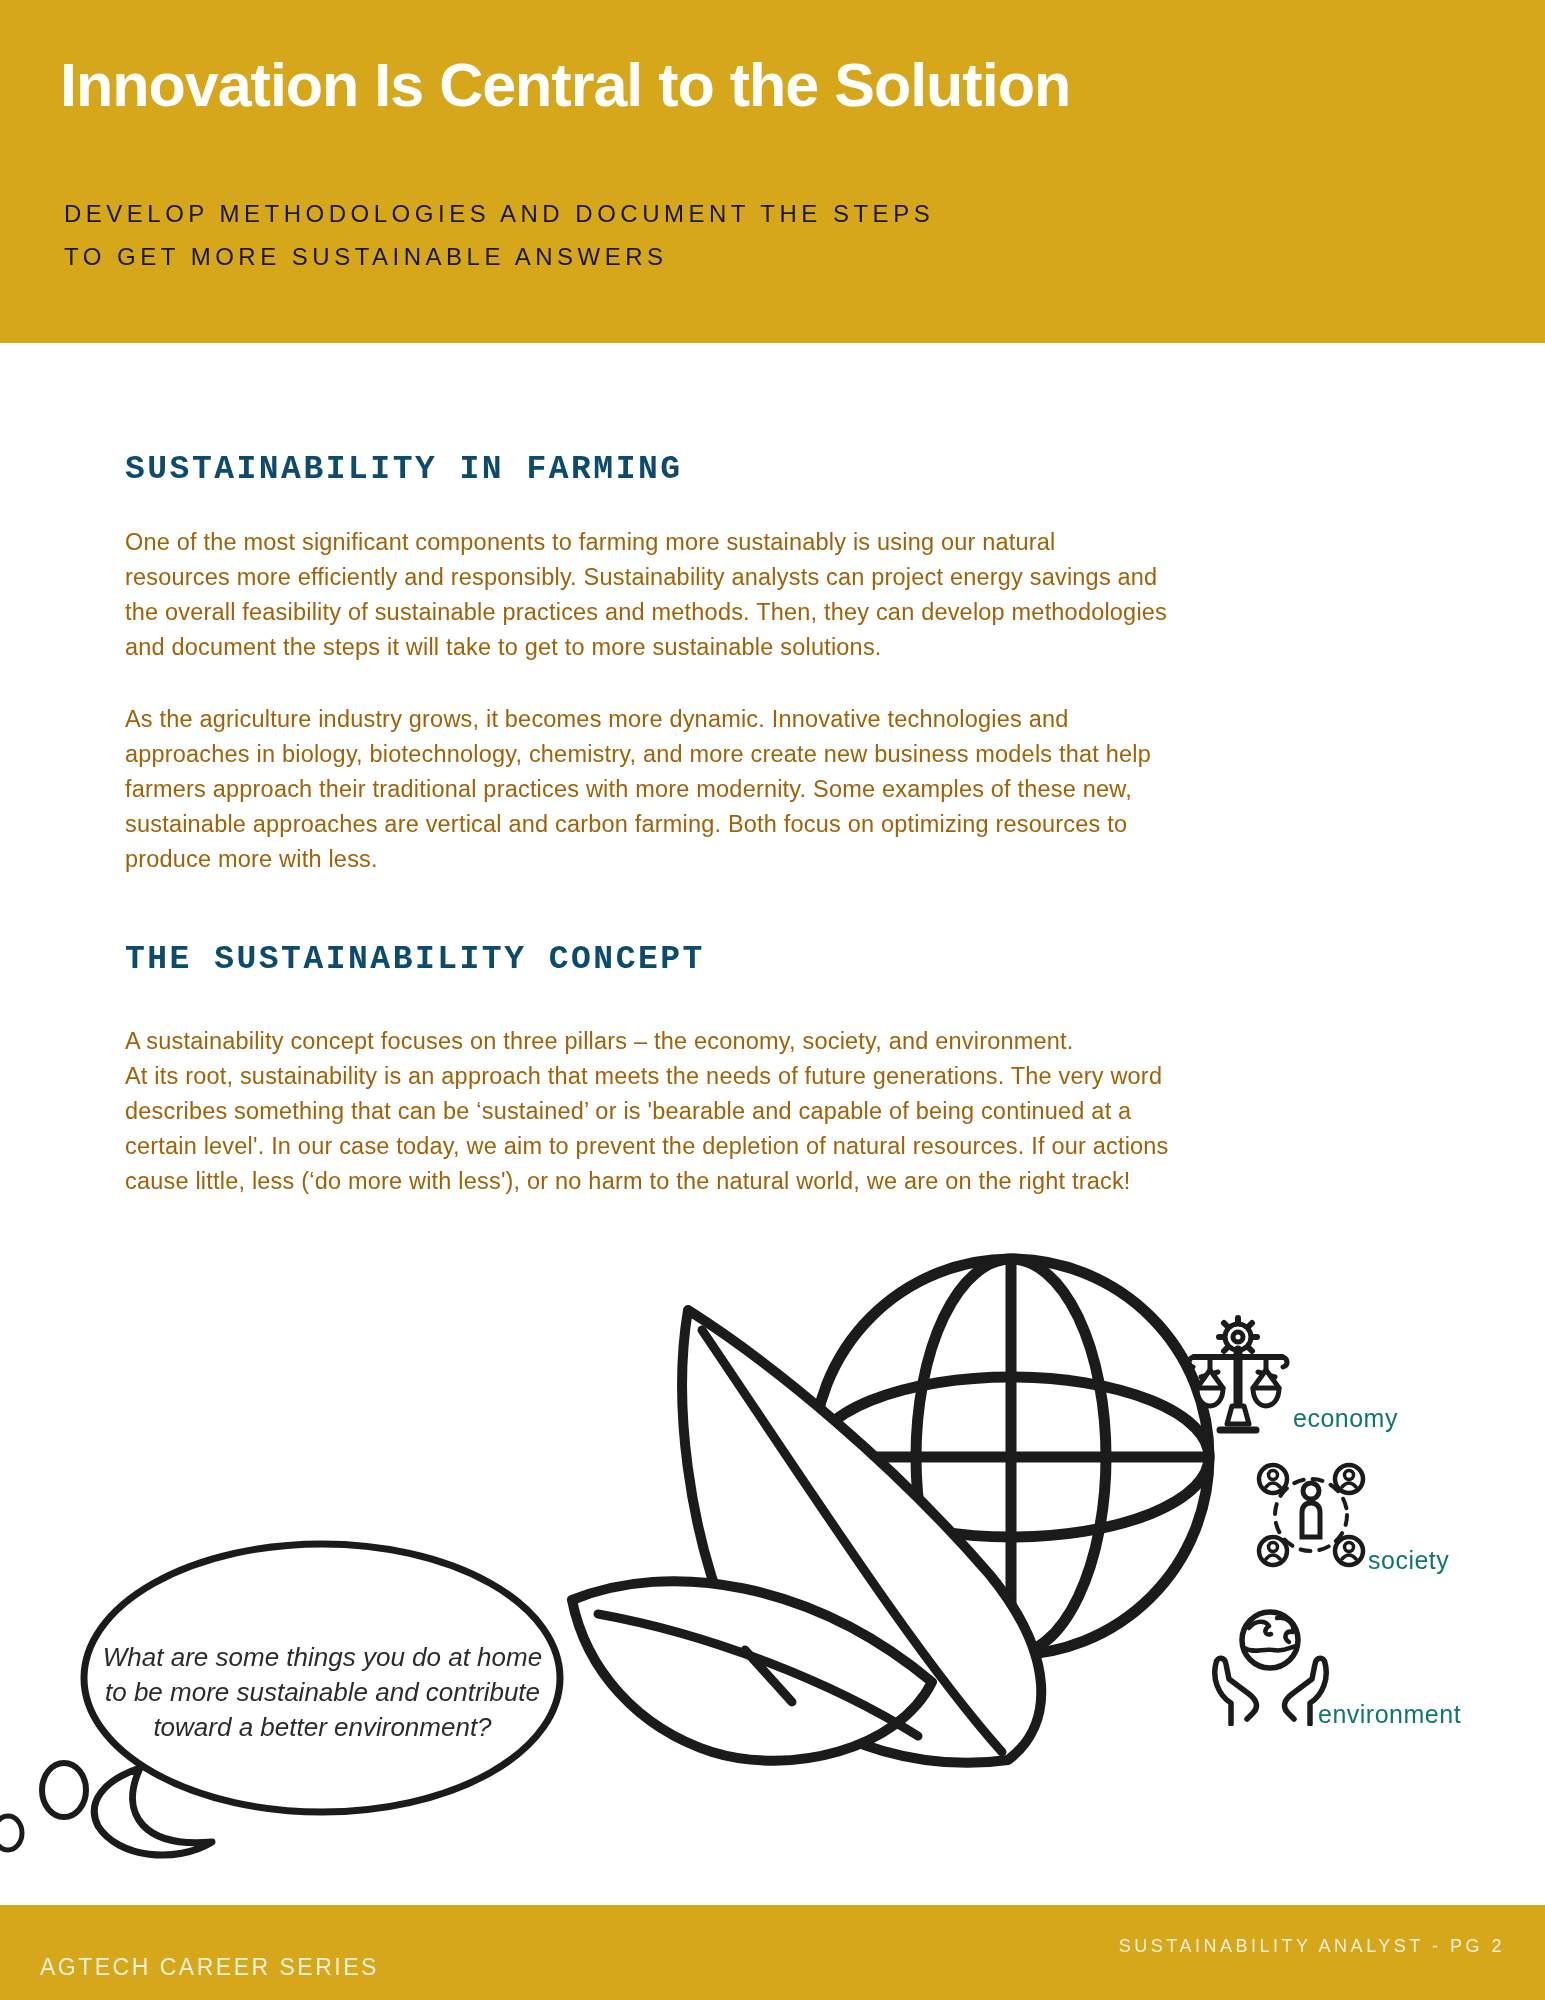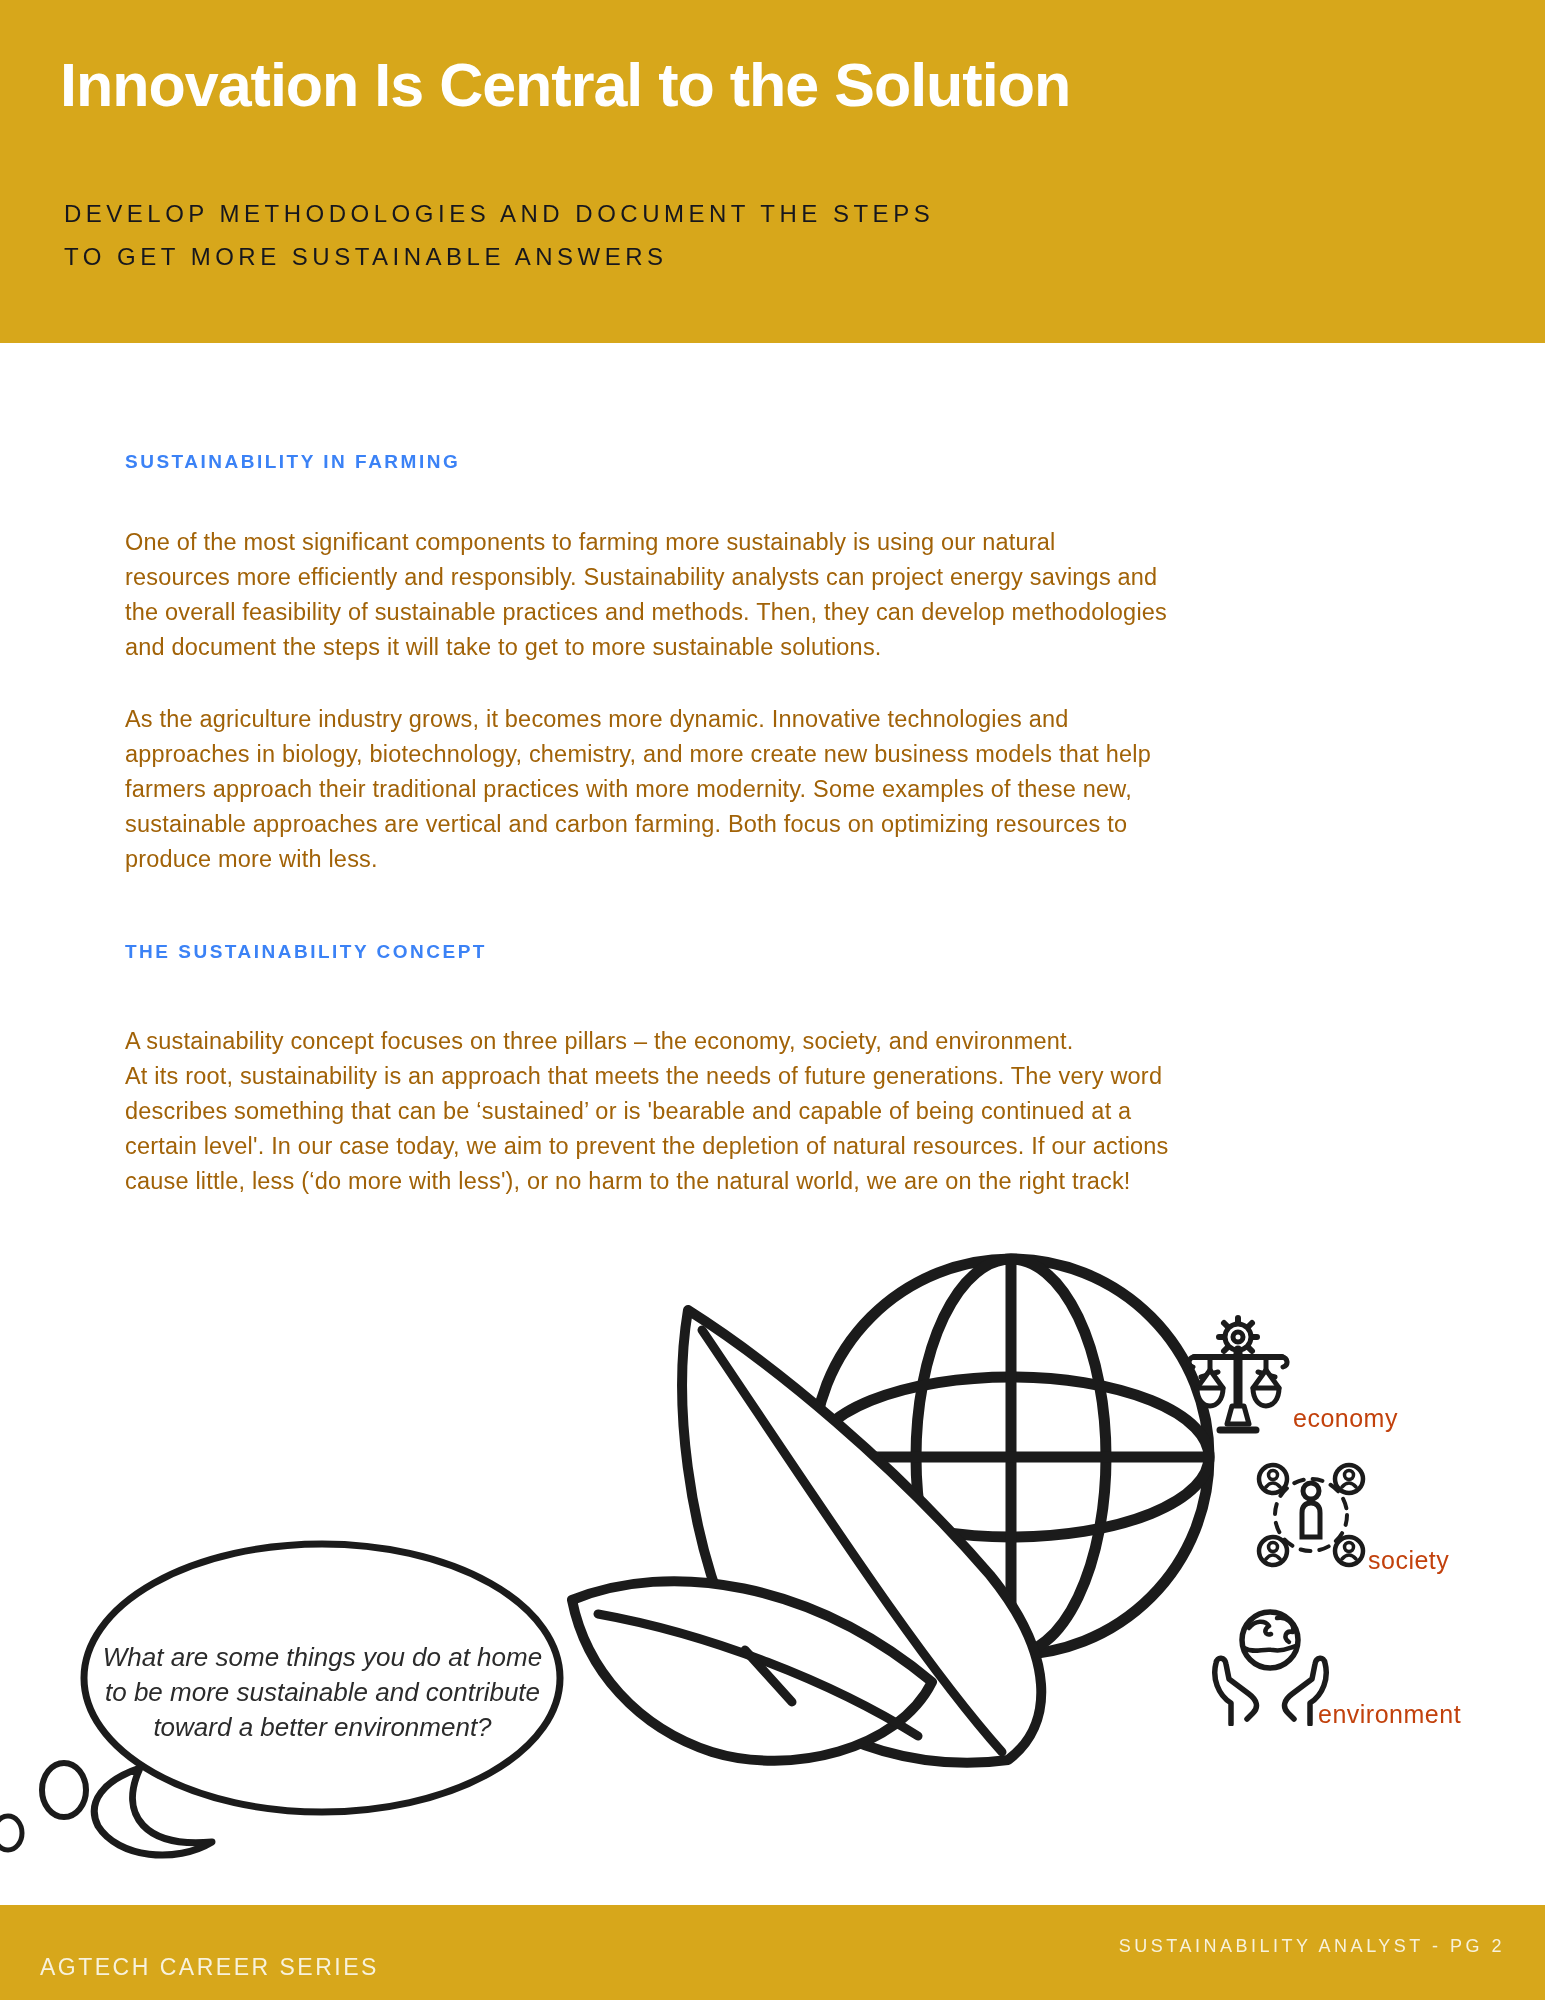--- a/index.html
+++ b/index.html
@@ -12,36 +12,36 @@
   .title{
     position:absolute;left:60px;top:50px;width:1440px;
     font-size:61px;font-weight:700;letter-spacing:-1px;color:#ffffff;white-space:nowrap;
   }
   .subtitle{
     position:absolute;left:64px;top:192px;width:1380px;
     font-size:24px;font-weight:500;letter-spacing:4.5px;line-height:43px;
     color:#17171D;white-space:pre-line;
   }
   .section-heading{
-    position:absolute;left:125px;font-size:19px;font-weight:700;
-    letter-spacing:2.5px;color:#3b82f6;white-space:nowrap;
+    position:absolute;left:125px;font-size:33px;font-weight:700;
+    letter-spacing:2.5px;color:#0c4a6e;white-space:nowrap;font-family:Liberation Mono, monospace;
   }
   #heading-1{top:451px;}
   #heading-2{top:941px;}
   .para{
     position:absolute;left:125px;width:1300px;
     font-size:23.5px;line-height:35px;letter-spacing:0.2px;color:#a16207;
     white-space:pre-line;
   }
   #para-1{top:525px;}
   #para-2{top:702px;}
   #para-3{top:1024px;}
   .abs{position:absolute;}
   .pillar-label{
-    position:absolute;font-size:25px;color:#c2410c;letter-spacing:0.5px;white-space:nowrap;
+    position:absolute;font-size:25px;color:#0f766e;letter-spacing:0.5px;white-space:nowrap;
   }
   #label-economy{left:1293px;top:1404px;}
   #label-society{left:1368px;top:1546px;}
   #label-environment{left:1318px;top:1700px;}
   #illustration-main{left:540px;top:1230px;width:710px;height:570px;}
   #icon-economy{left:1178px;top:1313px;width:120px;height:125px;}
   #icon-society{left:1256px;top:1462px;width:110px;height:106px;}
   #icon-environment{left:1203px;top:1606px;width:135px;height:120px;}
   #thought-bubble{left:0px;top:1530px;width:600px;height:345px;}
   .bubble-text{

